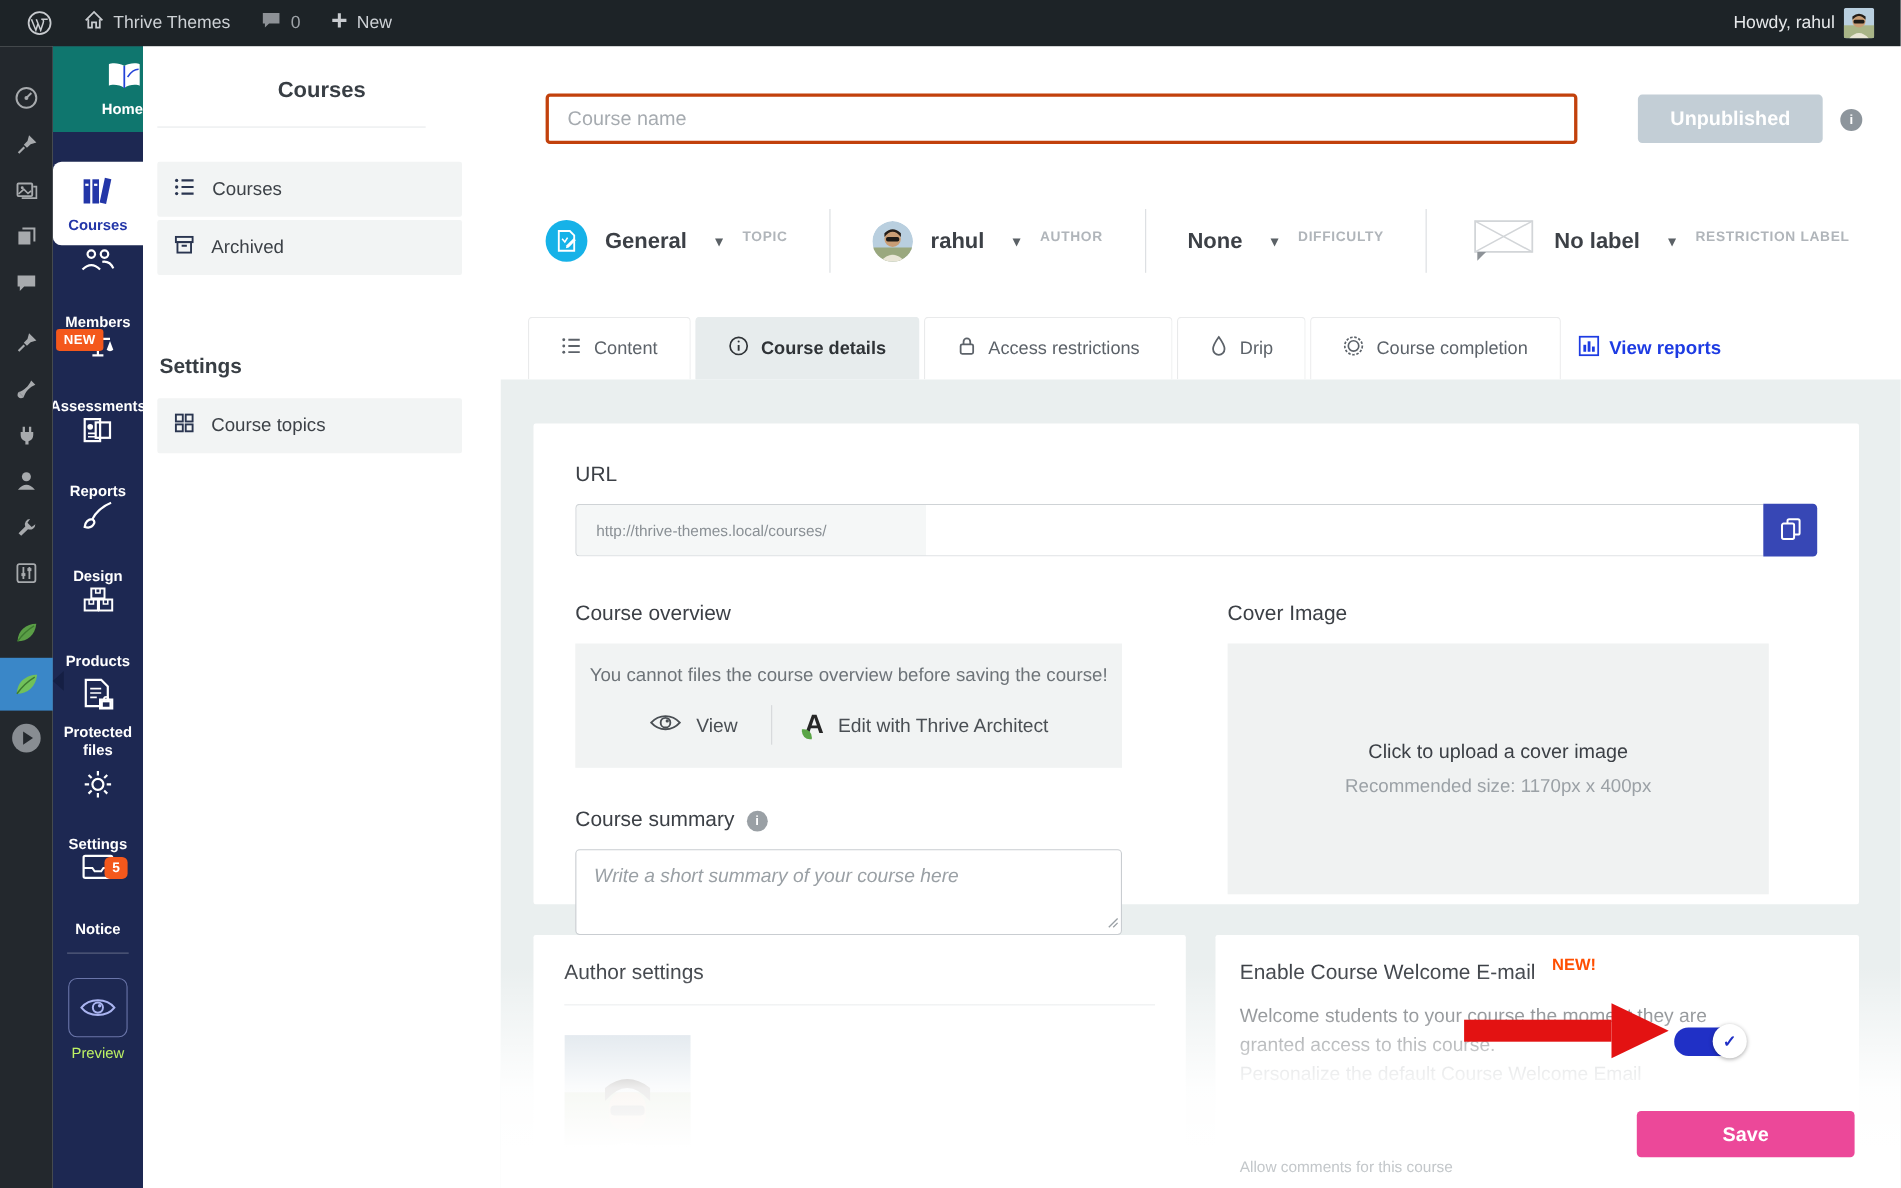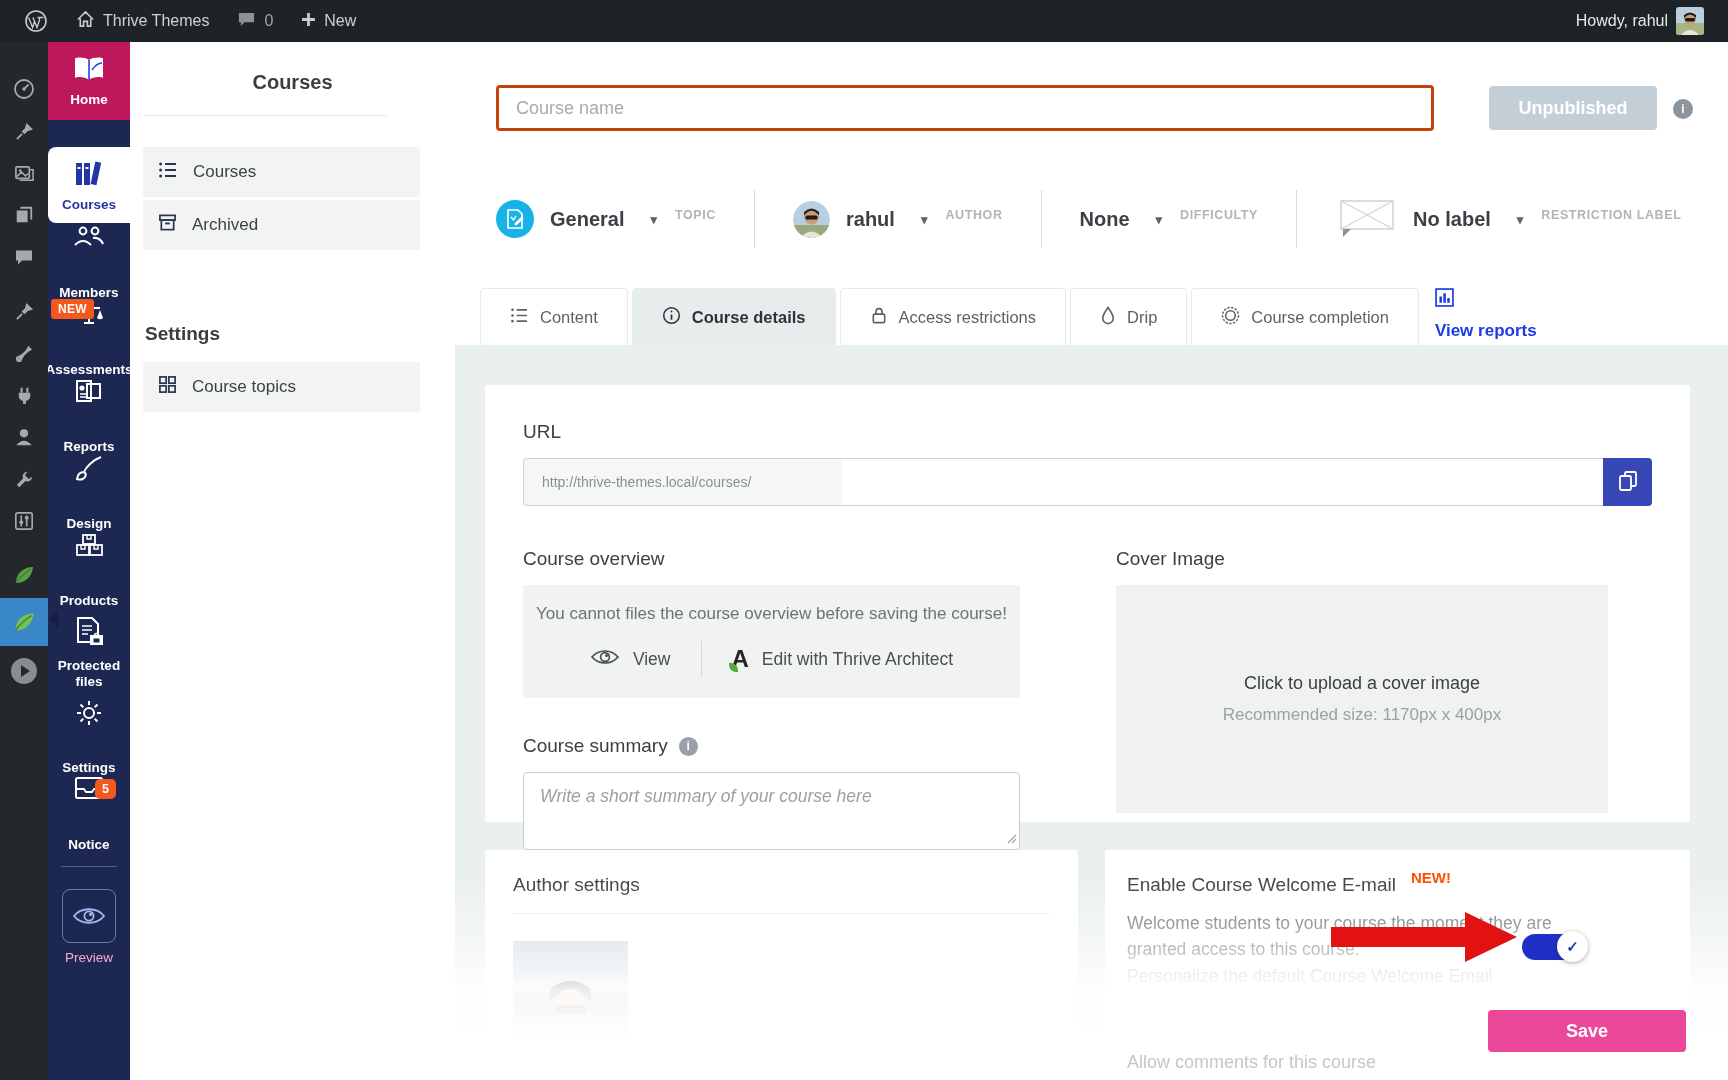--- a/index.html
+++ b/index.html
@@ -21,32 +21,32 @@
   .ri.active { background:#3a87c8; }
   .notch { position:absolute; left:48px; top:610px; width:0; height:0;
     border-top:9px solid transparent; border-bottom:9px solid transparent; border-right:10px solid #151f44; z-index:41; }
 
   
   .tsidebar { position:absolute; left:48px; top:42px; bottom:0; width:82px; background:#1d2852;
     display:flex; flex-direction:column; align-items:center; z-index:39; }
   .titem { position:relative; width:82px; display:flex; flex-direction:column; align-items:center;
     justify-content:center; gap:7px; color:#fff; font-size:13.5px; font-weight:700; cursor:pointer; text-align:center; }
   .titem svg { flex:0 0 auto; }
-  .t-home { height:78px; background:#be185d; }
+  .t-home { height:78px; background:#0f766e;align-items:flex-end; }
   .t-gap { height:27px; }
   .t-courses { height:76px; background:#fff; color:#2336a8; border-radius:8px 0 0 8px; }
   .t-std { height:77px;justify-content:space-between; }
   .t-tall { height:90px; }
   .t-label2 { line-height:1.15; }
   .badge-new { position:absolute; top:-1px; left:3px; background:#f4581c; color:#fff; font-size:12px;
     font-weight:700; padding:3px 7px; border-radius:3px; letter-spacing:.3px; }
   .badge-count { position:absolute; top:4px; right:14px; background:#f4581c; color:#fff; font-size:12.5px;
     font-weight:700; min-width:21px; height:20px; border-radius:5px; display:flex; align-items:center; justify-content:center; }
   .t-divider { width:56px; border-top:1px solid rgba(255,255,255,.25); margin:14px 0 12px; }
-  .t-preview { height:96px; color:#f9a8d4; font-weight:400; }
+  .t-preview { height:96px; color:#bef264; font-weight:400; }
   .t-preview .pv-box { width:54px; height:54px; border:1px solid rgba(170,180,240,.55); border-radius:8px;
     display:flex; align-items:center; justify-content:center; }
 
   
   .ssidebar { position:absolute; left:130px; top:42px; bottom:0; width:325px; background:#fff; z-index:38; }
   .ss-title { margin-top:29px; text-align:center; font-size:20px; font-weight:700; color:#383e44; }
   .ss-divider { border-bottom:1px solid #e7e9eb; margin:21px 68px 0 13px; }
   .ss-group { margin-top:31px; }
   .sitem { margin:0 35px 3px 13px; height:50px; background:#f2f4f4; border-radius:2px; display:flex;
     align-items:center; gap:15px; padding:0 15px; font-size:17px; color:#3c4147; cursor:pointer; }
@@ -71,22 +71,22 @@
   .caret { font-size:13px; color:#5b6166; }
   .meta-cap { font-size:12.5px; color:#b0b5ba; letter-spacing:.6px; }
   .meta-div { width:1px; height:58px; background:#dadde0; margin:0 38px; }
   .topic-circle { width:38px; height:38px; border-radius:50%; background:#16b2e8; display:flex; align-items:center; justify-content:center; }
   .meta-avatar { width:37px; height:37px; border-radius:50%; overflow:hidden; }
 
   .tabs { position:absolute; left:25px; bottom:0; display:flex; align-items:flex-end; gap:4px; }
   .tab { height:57px; display:flex; align-items:center; gap:11px; padding:0 29px; background:#fff;
     border:1px solid #e9eaeb; border-bottom:none; border-radius:4px 4px 0 0; font-size:16.5px; color:#5c6269; cursor:pointer; }
   .tab.active { background:#e7eced; border-color:#e7eced; color:#2f3337; font-weight:700; }
-  .view-reports { height:57px; display:flex; align-items:flex-start; gap:9px; margin-left:12px; color:#1d3be3;
-    font-size:17px; font-weight:700; cursor:pointer;flex-direction:column; }
+  .view-reports { height:57px; display:flex; align-items:center; gap:9px; margin-left:12px; color:#1d3be3;
+    font-size:17px; font-weight:700; cursor:pointer; }
 
   
   .content { position:absolute; left:455px; top:345px; right:0; bottom:0; background:#eaefef; overflow:hidden; }
   .card { position:absolute; background:#fff; border-radius:2px; }
   .main-card { left:30px; top:40px; width:1205px; height:437px; padding:24px 38px; }
   .url-label { font-size:19px; color:#3c4046; margin:12px 0 15px; }
   .url-row { display:flex; }
   .url-input { flex:1; height:48px; border:1px solid #cfd3d6; border-right:none; border-radius:4px 0 0 4px;
     background:linear-gradient(90deg,#f5f7f7 0,#f5f7f7 318px,#fff 318px); font-size:14px; color:#8a9095;
     padding:0 18px; font-family:"Liberation Sans",sans-serif; }
@@ -133,21 +133,21 @@
   .red-arrow { position:absolute; left:226px; top:62px; width:186px; height:50px; z-index:30; }
   .red-arrow .shaft { position:absolute; left:0; top:15px; width:134px; height:20px; background:#e31212; }
   .red-arrow .head { position:absolute; right:0; top:0; width:0; height:0;
     border-top:25px solid transparent; border-bottom:25px solid transparent; border-left:52px solid #e31212; }
 
   .fade { position:absolute; left:455px; right:0; top:878px; height:202px; z-index:20; pointer-events:none;
     background:linear-gradient(to bottom, rgba(255,255,255,0) 0%, rgba(255,255,255,.92) 55%, #fff 82%); }
   .save-btn { position:absolute; left:1033px; top:665px; width:198px; height:42px; background:#ec4899;
     border:none; border-radius:4px; color:#fff; font-weight:700; font-size:18px; z-index:40; cursor:pointer;
     font-family:"Liberation Sans",sans-serif; }
-  .allow-comments { position:absolute; left:672px; top:707px; font-size:18px; color:#c3c7ca; z-index:25; }
+  .allow-comments { position:absolute; left:672px; top:707px; font-size:14px; color:#c3c7ca; z-index:25; }
 </style>
 </head>
 <body>
 
 <div class="page">
 
   <div class="adminbar">
     <div class="grp">
       <span class="ab-item">
         <svg width="24" height="24" viewBox="0 0 24 24">

